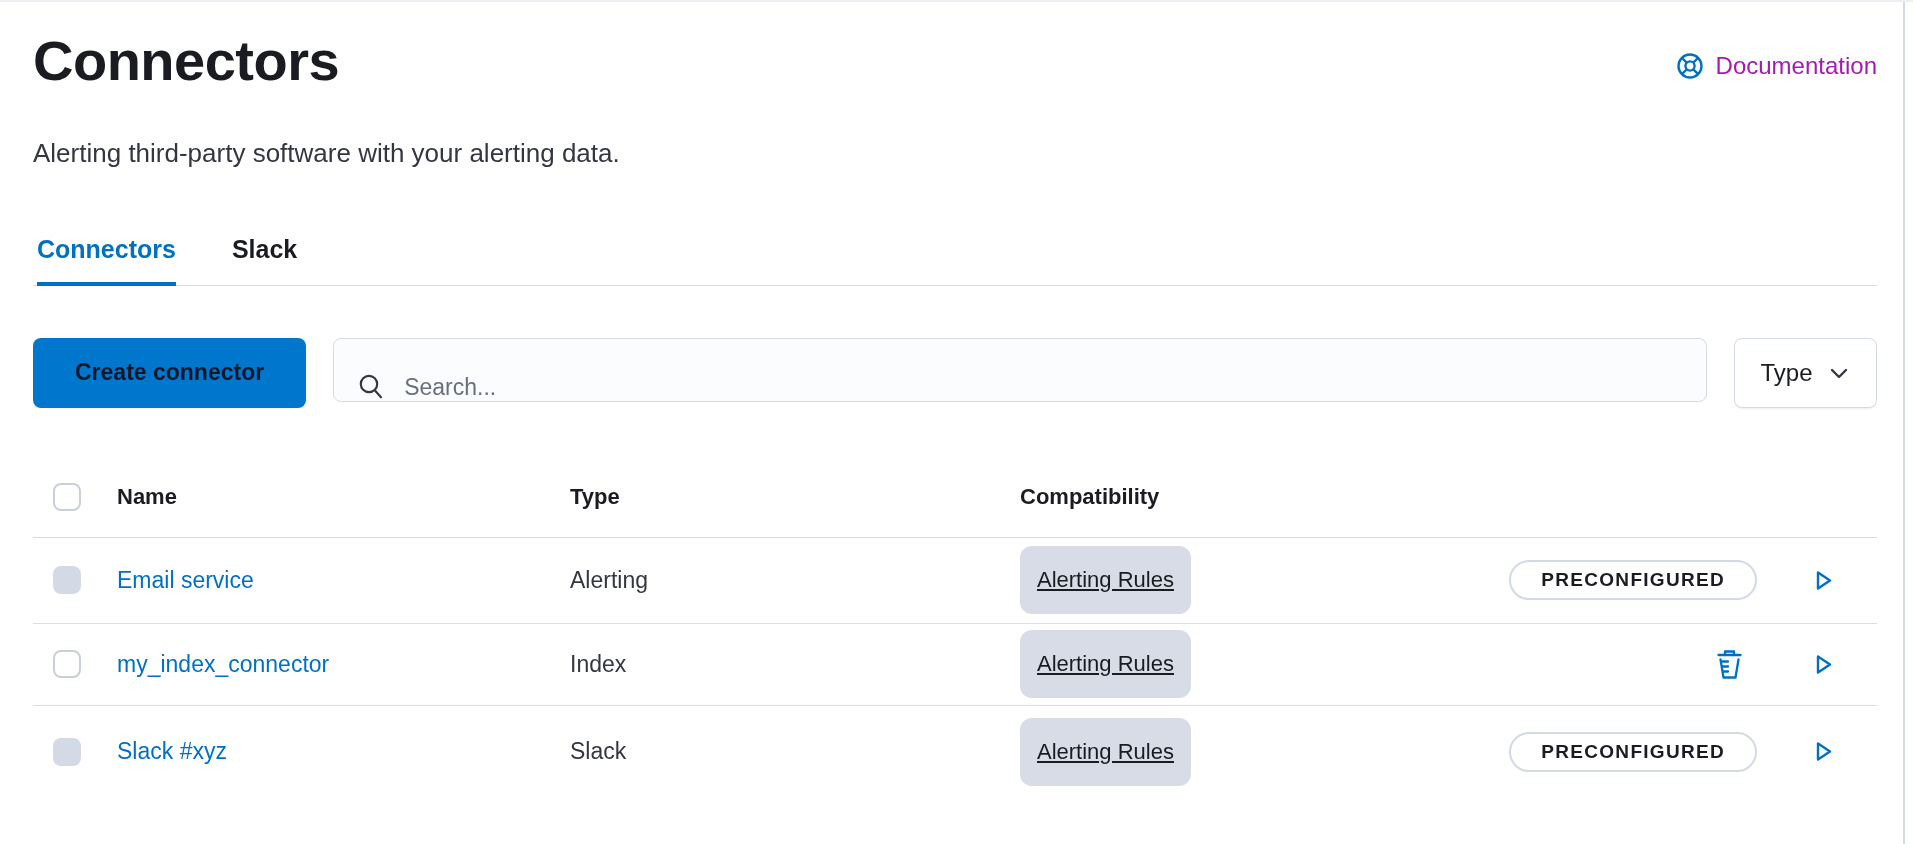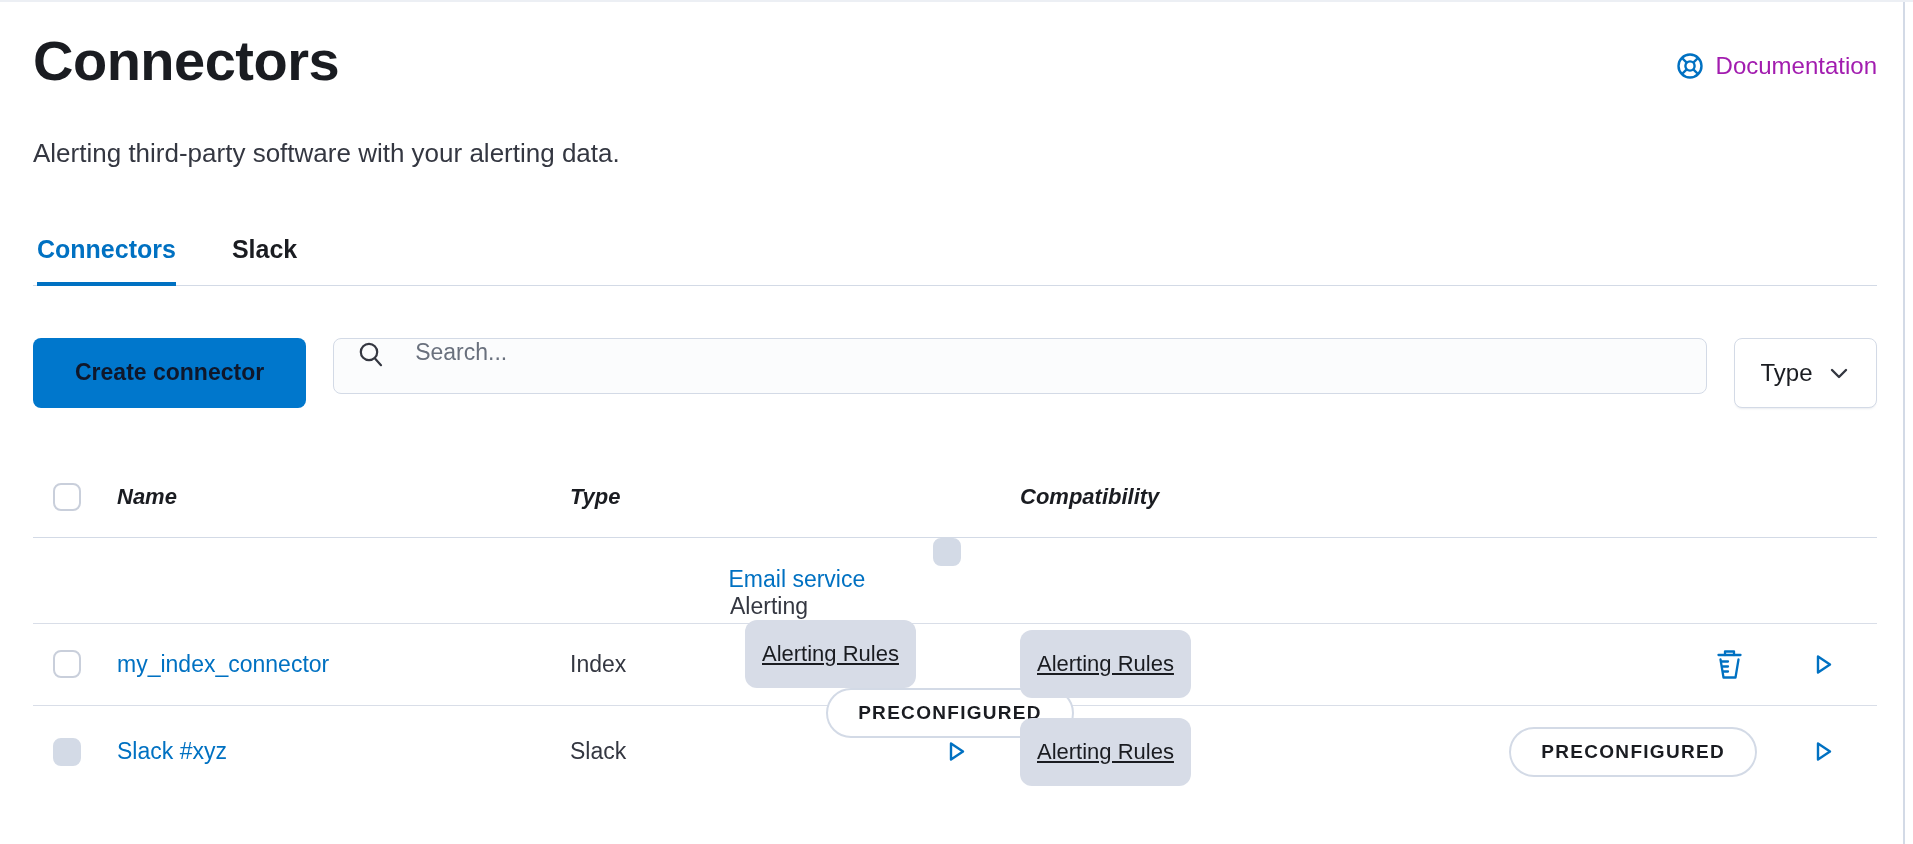--- a/index.html
+++ b/index.html
@@ -34,62 +34,62 @@
   }
 
   
   .toolbar { display: flex; align-items: stretch; margin-top: 52px; gap: 27px; }
   .btn-primary {
     background: #0077cc; color: #0f172a; border: none; border-radius: 8px;
     font-family: inherit; font-size: 23px; font-weight: 700; padding: 0 42px; height: 70px; cursor: pointer;
     white-space: nowrap;
   }
   .search-box {
-    flex: 1; height: 56px; background: #fbfcfd; border: 1px solid #d3dae6; border-radius: 8px;
-    display: flex; align-items: flex-start; padding: 0 22px; gap: 29px;
+    flex: 1; height: 64px; background: #fbfcfd; border: 1px solid #d3dae6; border-radius: 8px;
+    display: flex; align-items: flex-end; padding: 0 22px; gap: 18px;
   }
   .search-box input {
     border: none; outline: none; background: transparent; flex: 1;
     font-family: inherit; font-size: 23px; color: #343741;
   }
   .search-box input::placeholder { color: #69707d; }
   .type-filter {
     width: 143px; height: 70px; background: #fff; border: 1px solid #d3dae6; border-radius: 8px;
     display: flex; align-items: center; justify-content: center; gap: 14px;
     font-family: inherit; font-size: 24px; color: #1a1c21; cursor: pointer;
     box-shadow: 0 2px 2px -1px rgba(152,162,179,0.2);
   }
 
   
   .table { margin-top: 50px; width: 100%; }
   .t-row { display: flex; align-items: center; border-bottom: 1px solid #d9dee8; }
-  .t-head { height: 80px; border-bottom-color: #d3dae6; font-style: italic; }
+  .t-head { height: 80px; border-bottom-color: #d3dae6; }
   .t-body-row { height: 82px; }
-  .t-body-row.tall { height: 86px; flex-direction: column; }
+  .t-body-row.tall { height: 86px; }
   .t-body-row.last { height: 92px; border-bottom: none; }
   .c-check { width: 84px; padding-left: 20px; flex-shrink: 0; }
   .c-name { width: 453px; flex-shrink: 0; }
   .c-type { width: 450px; flex-shrink: 0; }
   .c-compat { width: 420px; flex-shrink: 0; }
   .c-actions { flex: 1; display: flex; justify-content: flex-end; align-items: center; padding-right: 10px; }
   .c-run { width: 110px; flex-shrink: 0; display: flex; justify-content: center; align-items: center; }
 
   .th { font-size: 22px; font-weight: 700; color: #1a1c21; }
   .checkbox {
     width: 28px; height: 28px; border-radius: 8px; background: #fff; border: 2px solid #c9cfdb; cursor: pointer;
   }
   .checkbox.disabled { background: #d3dae6; border-color: #d3dae6; cursor: default; }
   .link { color: #0071c2; font-size: 23px; font-weight: 500; text-decoration: none; cursor: pointer; }
   .type-text { font-size: 23px; color: #343741; }
   .badge {
     display: inline-block; background: #d7dce7; color: #1a1c21; font-size: 22px; font-weight: 500;
     padding: 21px 17px; border-radius: 12px; text-decoration: underline;
   }
   .pill {
-    display: inline-flex; align-items: center; height: 50px; padding: 0 30px;
+    display: inline-flex; align-items: center; height: 40px; padding: 0 30px;
     border: 2px solid #d3dae6; border-radius: 26px; background: #fff;
     font-size: 19px; font-weight: 700; letter-spacing: 1.3px; color: #1a1c21; white-space: nowrap;
   }
   .icon-btn { background: none; border: none; cursor: pointer; padding: 0; display: flex; align-items: center; }
   .trash-btn { margin-right: 12px; }
   svg { display: block; }
 </style>
 </head>
 <body>
 

